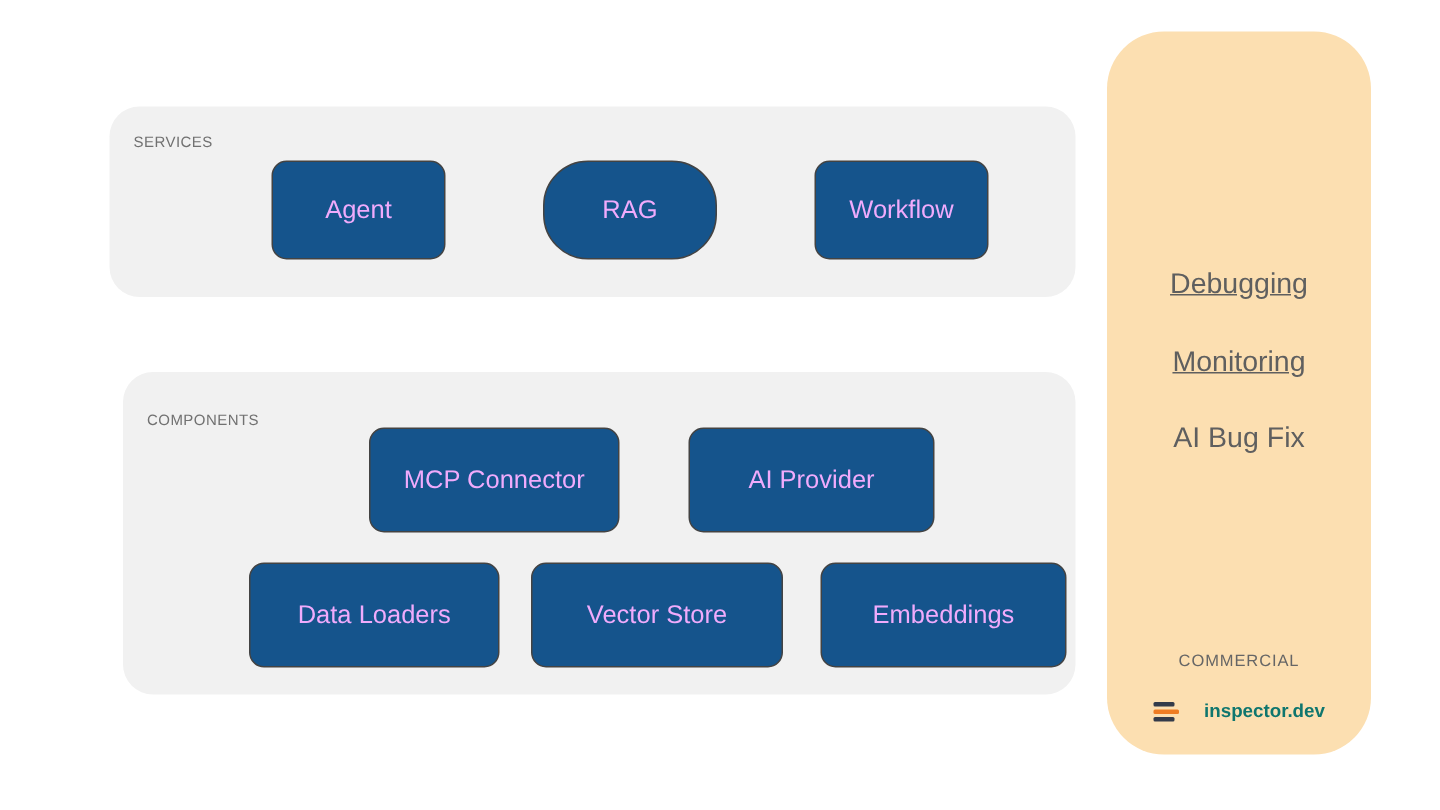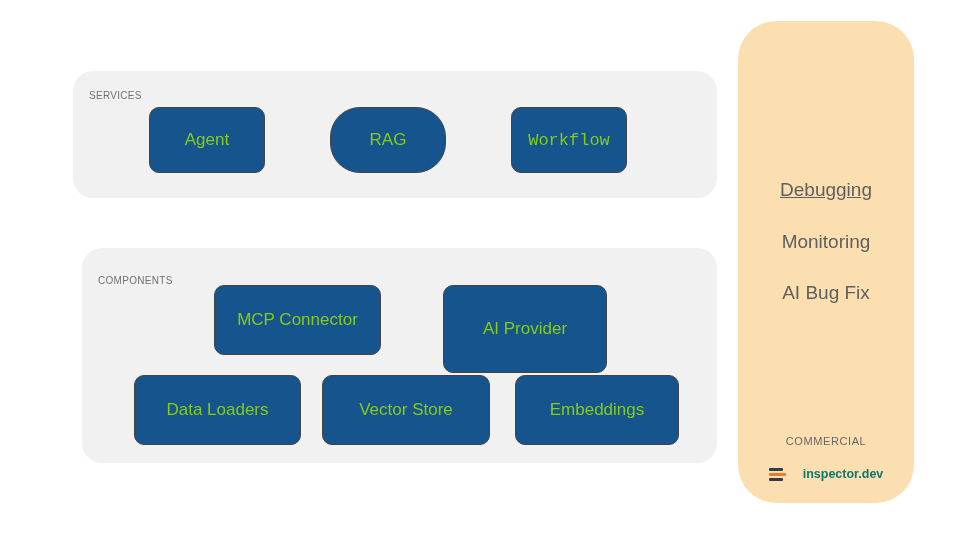--- a/index.html
+++ b/index.html
@@ -34,35 +34,36 @@
     font-size: 10px;
     letter-spacing: 0.3px;
     color: #717171;
   }
   .panel-components .panel-label { top: 27px; }
   .node {
     position: absolute;
     background: #15548c;
     border: 1px solid #434343;
     border-radius: 10px;
-    color: #84cc16;
+    color: #f0abfc;
     font-size: 17px;
     display: flex;
     align-items: center;
     justify-content: center;
     box-sizing: border-box;
     white-space: nowrap;
+    margin-left: 32px;
   }
   
   .n-agent    { left: 76px;  top: 36px; width: 116px; height: 66px; }
   .n-rag      { left: 257px; top: 36px; width: 116px; height: 66px; border-radius: 30px; }
-  .n-workflow { left: 438px; top: 36px; width: 116px; height: 66px; font-family: Liberation Mono, monospace; }
+  .n-workflow { left: 438px; top: 36px; width: 116px; height: 66px; }
   
   .n-mcp      { left: 132px; top: 37px;  width: 167px; height: 70px; }
-  .n-ai       { left: 361px; top: 37px;  width: 164px; height: 88px; align-items: center; }
+  .n-ai       { left: 345px; top: 37px;  width: 164px; height: 70px; align-items: center; }
   
   .n-loaders  { left: 52px;  top: 127px; width: 167px; height: 70px; }
   .n-vector   { left: 240px; top: 127px; width: 168px; height: 70px; }
   .n-embed    { left: 433px; top: 127px; width: 164px; height: 70px; }
 
   .sidebar {
     position: absolute;
     left: 738px; top: 21px;
     width: 176px; height: 482px;
     background: #fcdfb1;
@@ -70,21 +71,21 @@
   }
   .feature {
     position: absolute;
     left: 0; width: 100%;
     text-align: center;
     font-size: 19px;
     color: #5f5f5f;
     line-height: 23px;
   }
   .f1 { top: 157px; text-decoration: underline; }
-  .f2 { top: 209px; }
+  .f2 { top: 209px; text-decoration: underline; }
   .f3 { top: 260px; }
   .tier {
     position: absolute;
     left: 0; top: 414px;
     width: 100%;
     text-align: center;
     font-size: 11px;
     letter-spacing: 0.6px;
     color: #666666;
   }

